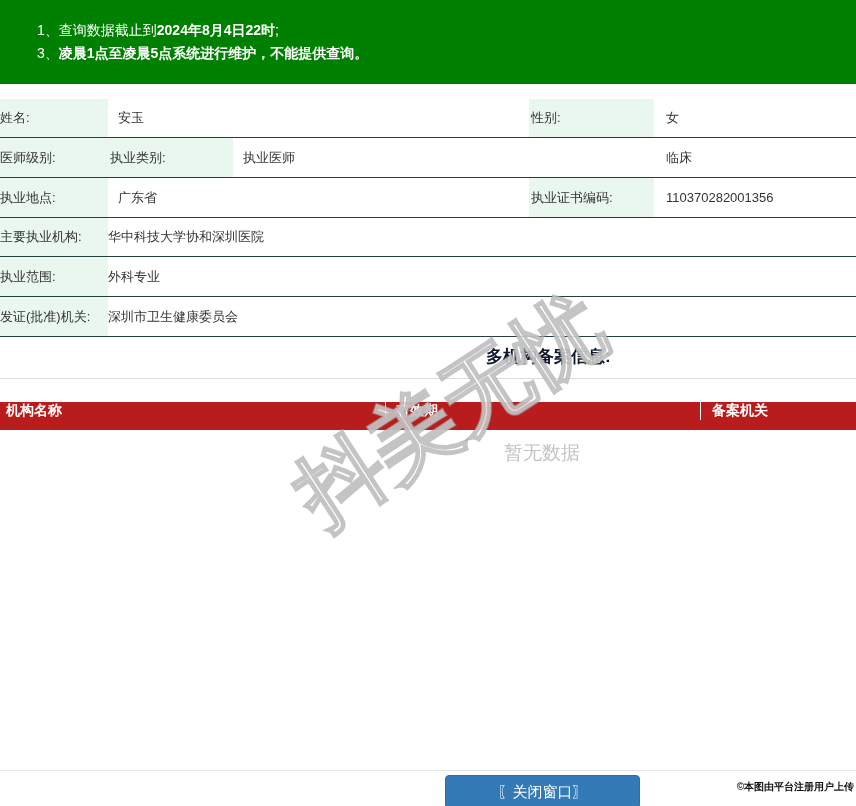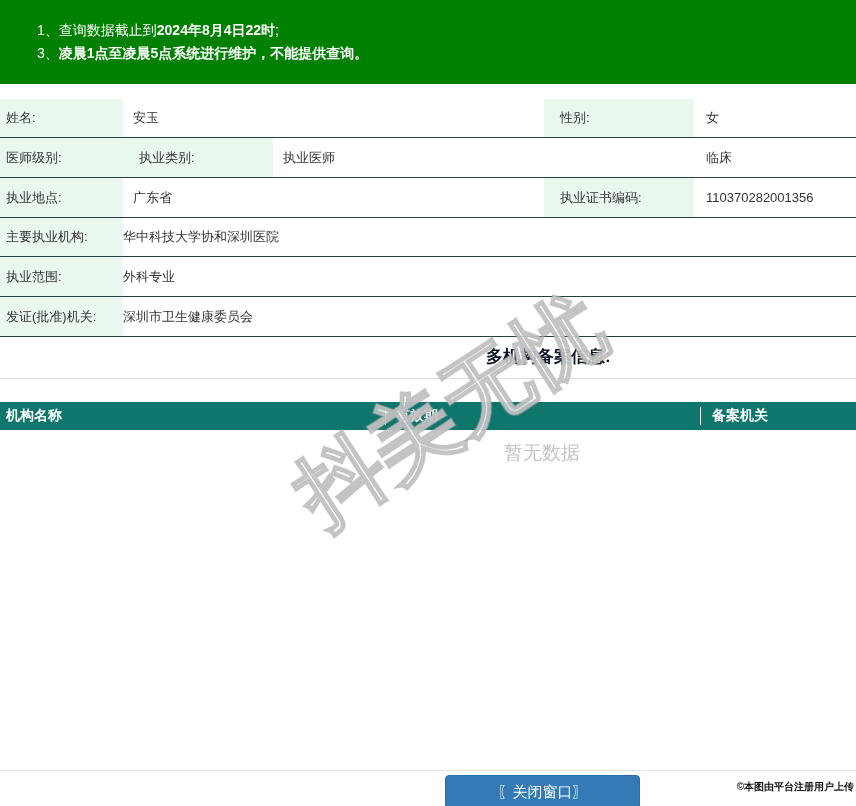--- a/index.html
+++ b/index.html
@@ -17,35 +17,35 @@
   .notice-line{height:23px;line-height:23px;padding-left:37px;white-space:nowrap;}
   .notice-line .b{font-weight:bold;}
   
   .info-table{
     position:absolute;left:0;top:99px;width:856px;height:238px;
     display:grid;grid-template-rows:39px 40px 40px 39px 40px 40px;
     font-size:13px;
   }
   .info-row{display:flex;align-items:stretch;border-bottom:1px solid #24403c;box-sizing:border-box;}
   .cell{display:flex;align-items:center;box-sizing:border-box;}
-  .lbl{width:123px;background:#e9f7ee;padding-left:6px;}
+  .lbl{width:108px;background:#e9f7ee;padding-left:0;}
   .val{width:421px;padding-left:10px;background:#fff;}
-  .lbl2{width:150px;background:#e9f7ee;padding-left:16px;}
+  .lbl2{width:125px;background:#e9f7ee;padding-left:2px;}
   .val2{flex:1;padding-left:12px;background:#fff;}
   .val-wide{flex:1;background:#fff;}
   
   .section-title{
     position:absolute;left:486px;top:345px;
     font-size:17px;font-weight:bold;color:#0f172a;white-space:nowrap;
   }
   .thin-line{position:absolute;left:0;top:378px;width:856px;height:1px;background:#dcdcdc;}
   .grid-header{
     position:absolute;left:0;top:402px;width:856px;height:28px;
-    background:#0f766e;color:#fff;font-size:14px;font-weight:bold;
-    display:flex;align-items:center;
+    background:#b91c1c;color:#fff;font-size:14px;font-weight:bold;
+    display:flex;align-items:flex-start;
   }
   .gh-cell{display:flex;align-items:center;box-sizing:border-box;}
   .gh-c1{width:385px;padding-left:6px;}
   .gh-c2{width:315px;padding-left:10px;border-left:1px solid #fff;}
   .gh-c3{flex:1;padding-left:11px;border-left:1px solid #fff;}
   .no-data{
     position:absolute;left:542px;top:440px;transform:translateX(-50%);
     color:#c3c3c3;font-size:19px;white-space:nowrap;
   }
   

